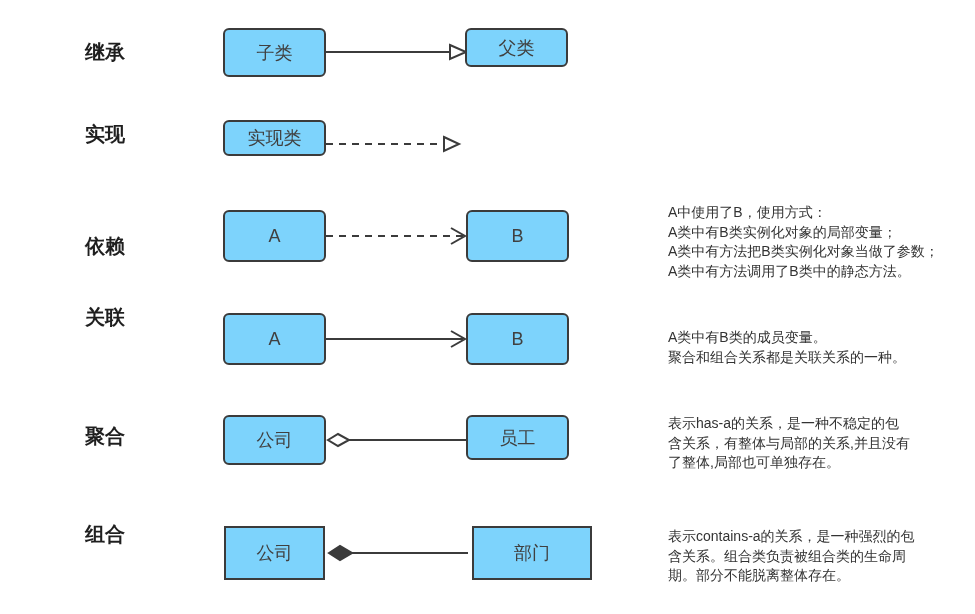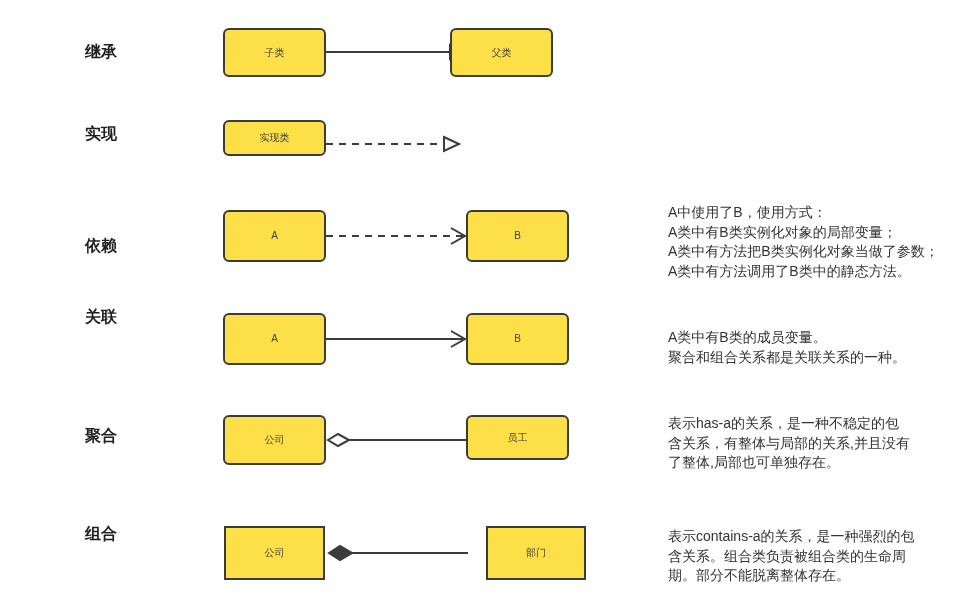--- a/index.html
+++ b/index.html
@@ -13,36 +13,36 @@
   }
   .connectors {
     position: absolute;
     left: 0; top: 0;
     width: 975px; height: 614px;
   }
   .row-label {
     position: absolute;
     left: 85px;
     width: 60px;
-    font-size: 16px;
+    font-size: 20px;
     font-weight: bold;
     color: #1f1f1f;
     line-height: 20px;
   }
   .box {
     position: absolute;
     box-sizing: border-box;
     border: 2px solid #3b3b3b;
     border-radius: 6px;
-    background: #fde047;
+    background: #7dd3fc;
     display: flex;
     align-items: center;
     justify-content: center;
     text-align: center;
-    font-size: 10px;
+    font-size: 18px;
     color: #404040;
     line-height: 18px;
     white-space: pre-line;
   }
   .box.square { border-radius: 0; }
   .note {
     position: absolute;
     left: 668px;
     width: 310px;
     font-size: 14px;
@@ -84,21 +84,21 @@
     </g>
 
     <g>
       <polygon points="329,553 340,546 352,553 340,560" fill="#3b3b3b" stroke="#3b3b3b" stroke-width="2"></polygon>
       <line x1="352" y1="553" x2="468" y2="553" stroke="#3b3b3b" stroke-width="2"></line>
     </g>
   </svg>
 
   <div class="row-label" style="top:42px">继承</div>
   <div class="box" style="left:223px; top:28px; width:103px; height:49px">子类</div>
-  <div class="box" style="left:450px; top:28px; width:103px; height:49px">父类</div>
+  <div class="box" style="left:465px; top:28px; width:103px; height:39px">父类</div>
 
   <div class="row-label" style="top:124px">实现</div>
   <div class="box" style="left:223px; top:120px; width:103px; height:36px">实现类</div>
 
   <div class="row-label" style="top:236px">依赖</div>
   <div class="box" style="left:223px; top:210px; width:103px; height:52px">A</div>
   <div class="box" style="left:466px; top:210px; width:103px; height:52px">B</div>
   <div class="note" style="top:203px">A中使用了B，使用方式：
 A类中有B类实例化对象的局部变量；
 A类中有方法把B类实例化对象当做了参数；
@@ -112,18 +112,18 @@
 
   <div class="row-label" style="top:426px">聚合</div>
   <div class="box" style="left:223px; top:415px; width:103px; height:50px">公司</div>
   <div class="box" style="left:466px; top:415px; width:103px; height:45px">员工</div>
   <div class="note" style="top:414px">表示has-a的关系，是一种不稳定的包
 含关系，有整体与局部的关系,并且没有
 了整体,局部也可单独存在。</div>
 
   <div class="row-label" style="top:524px">组合</div>
   <div class="box square" style="left:224px; top:526px; width:101px; height:54px">公司</div>
-  <div class="box square" style="left:486px; top:526px; width:100px; height:54px">部门</div>
+  <div class="box square" style="left:472px; top:526px; width:120px; height:54px">部门</div>
   <div class="note" style="top:527px">表示contains-a的关系，是一种强烈的包
 含关系。组合类负责被组合类的生命周
 期。部分不能脱离整体存在。</div>
 
 </div>
 
 </body></html>

